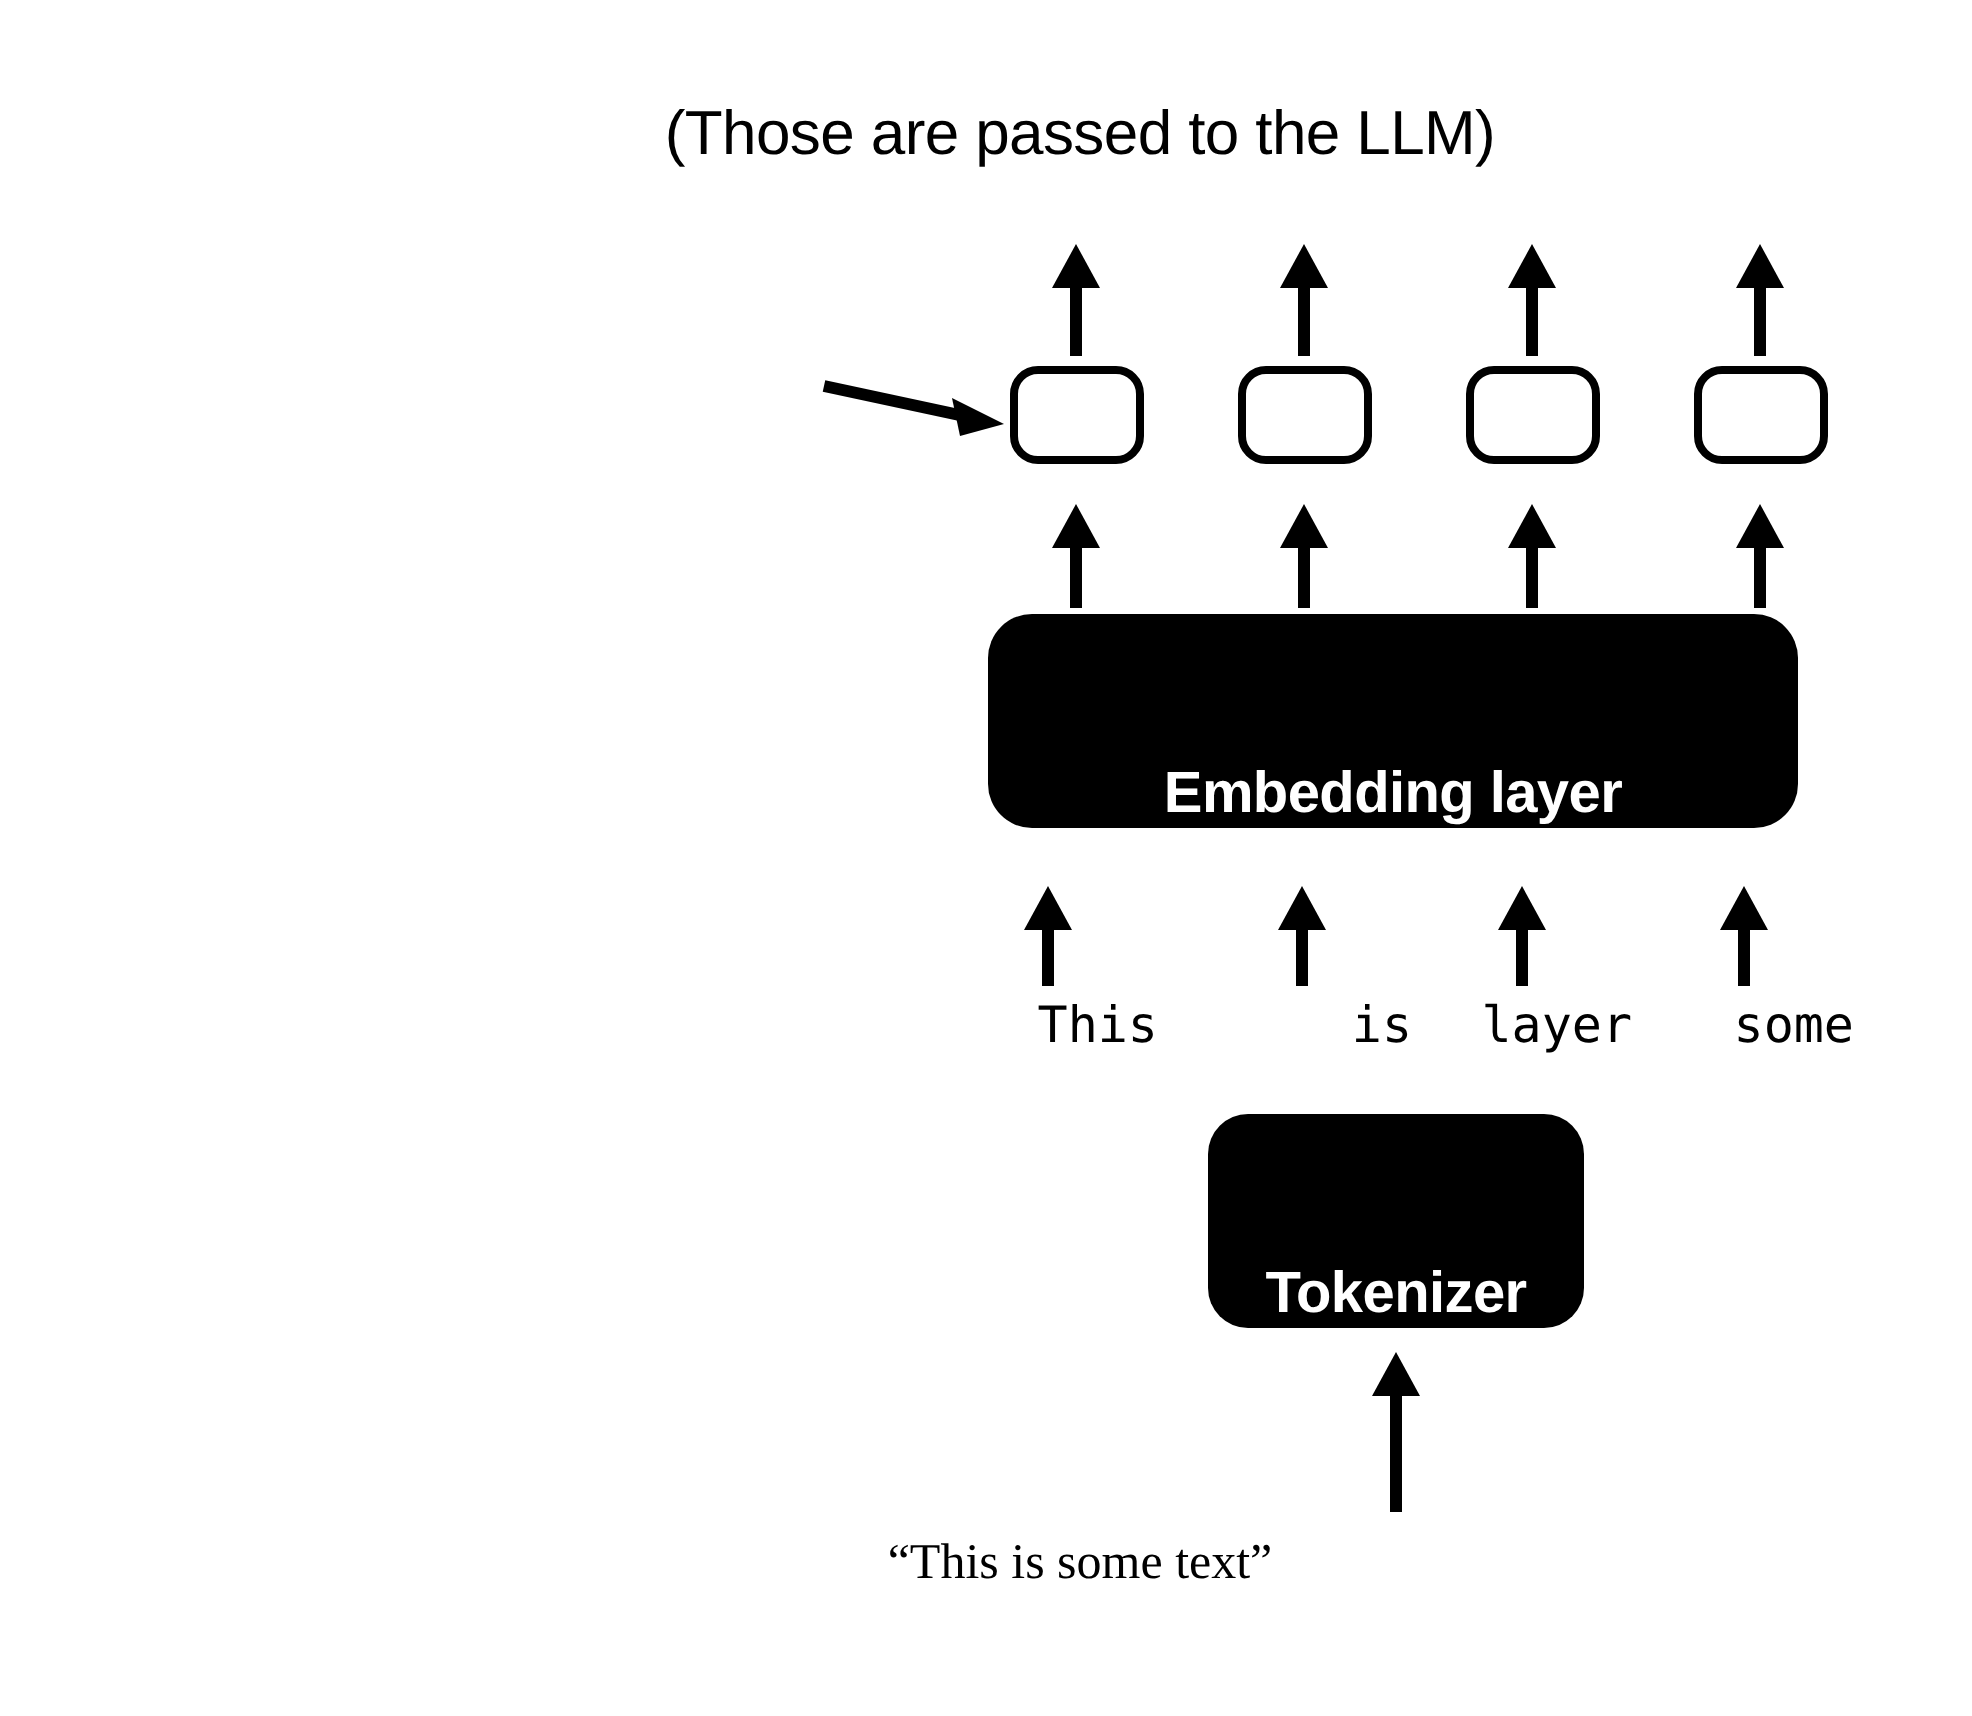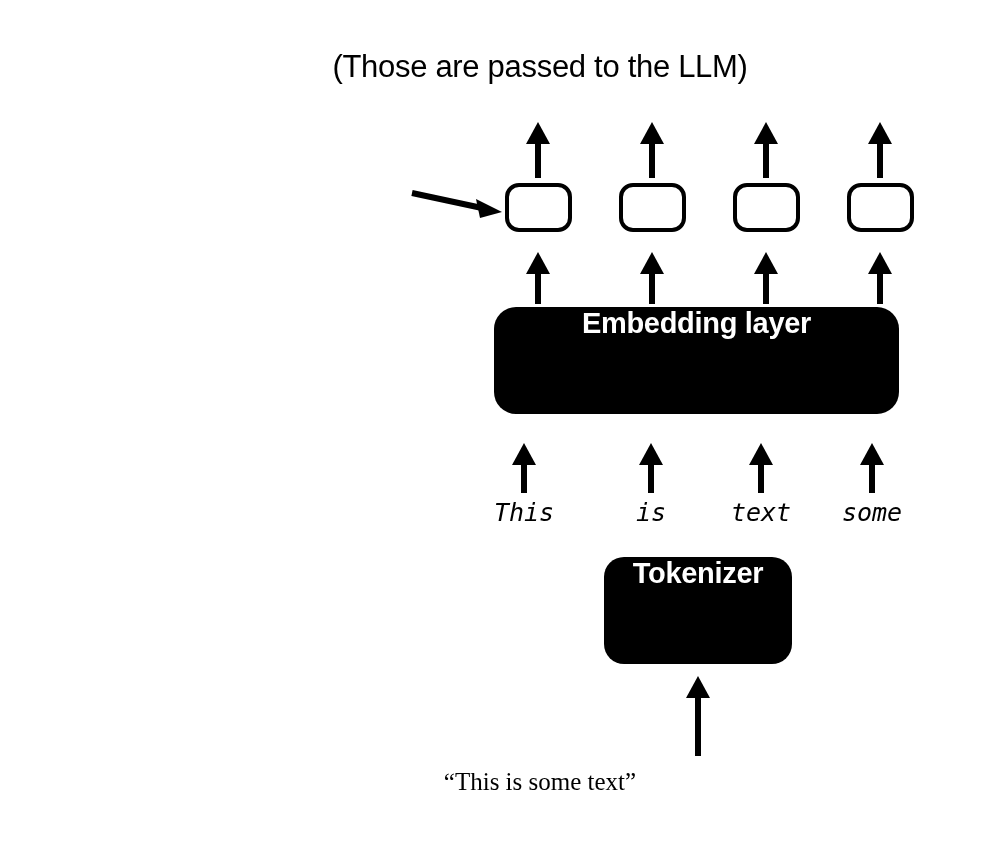--- a/index.html
+++ b/index.html
@@ -64,21 +64,21 @@
   
   .v-arrow {
     width: 26px;
   }
 
   
   .black-block {
     background: #000000;
     border-radius: 22px;
     display: flex;
-    align-items: flex-start;
+    align-items: flex-end;
     justify-content: center;
     color: #ffffff;
     font-weight: 700;
     letter-spacing: -0.3px;
     white-space: nowrap;
   }
   #embedding-layer {
     left: 447px;
     top: 307px;
     width: 405px;
@@ -92,23 +92,22 @@
     height: 107px;
     border-radius: 20px;
     font-size: 29px;
   }
 
   
   .token-label {
     top: 498px;
     font-family: "DejaVu Sans Mono", "Liberation Mono", monospace;
     font-size: 25px;
-    text-align: center;
-    white-space: nowrap;
-    font-style: italic;
+    text-align: right;
+    white-space: nowrap;
   }
 
   
   #input-string {
     left: 0;
     top: 768px;
     width: 986px;
     text-align: center;
     font-family: Liberation Serif, serif;
     font-size: 25px;
@@ -209,21 +208,21 @@
   </div>
   <div class="abs v-arrow" style="left:812px; top:443px;">
     <svg width="26" height="50" viewBox="0 0 26 50">
       <line x1="13" y1="50" x2="13" y2="16" stroke="#000" stroke-width="6"></line>
       <polygon points="13,0 25,22 1,22" fill="#000"></polygon>
     </svg>
   </div>
 
   <div class="abs token-label" style="left:422px; width:110px;">This</div>
   <div class="abs token-label" style="left:549px; width:110px;">is</div>
-  <div class="abs token-label" style="left:659px; width:110px;">text</div>
+  <div class="abs token-label" style="left:659px; width:110px;">layer</div>
   <div class="abs token-label" style="left:770px; width:110px;">some</div>
 
   <div class="abs black-block" id="tokenizer">
     <span>Tokenizer</span>
   </div>
 
   <div class="abs" style="left:638px; top:676px;">
     <svg width="26" height="80" viewBox="0 0 26 80">
       <line x1="13" y1="80" x2="13" y2="16" stroke="#000" stroke-width="6"></line>
       <polygon points="13,0 25,22 1,22" fill="#000"></polygon>

